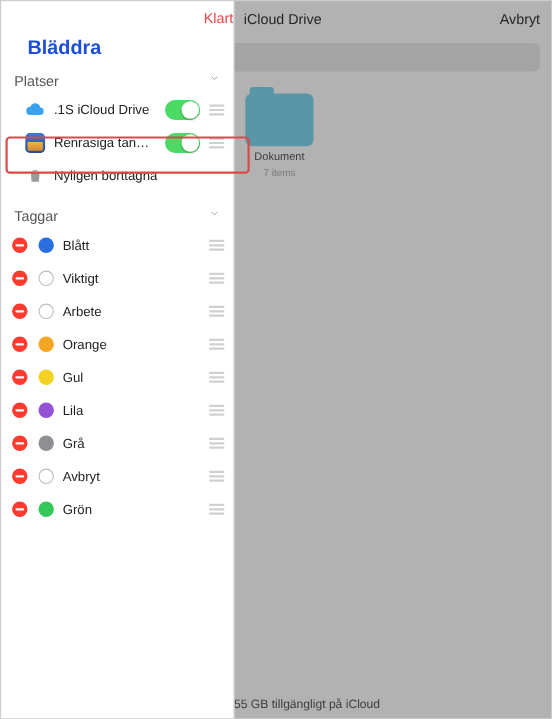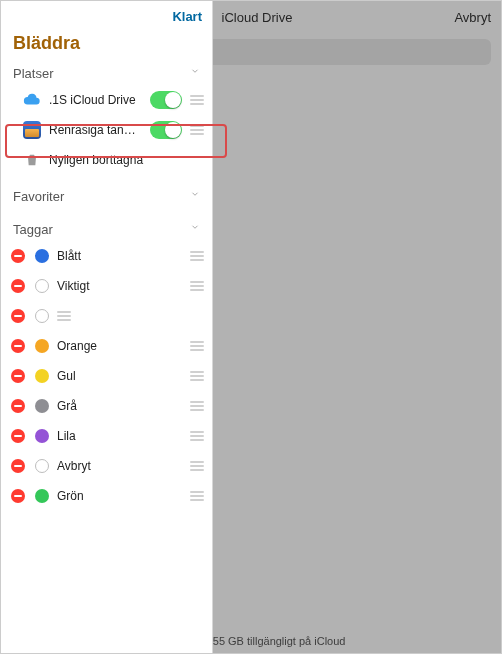--- a/index.html
+++ b/index.html
@@ -18,22 +18,22 @@
   .bg-folder .inner { position: absolute; inset: 10px; border-radius: 4px; }
   .bg-item .name { font-size: 10px; color: #555; text-align: center; }
   .bg-item .meta { font-size: 9px; color: #aaa; text-align: center; }
   .bg-file { width: 46px; height: 58px; background: #fff; border: 1px solid #ccc; border-radius: 4px; position: relative; }
   .bg-file::after { content:""; position:absolute; top:8px; left:6px; right:6px; height:30px; background: repeating-linear-gradient(#d6e8ef,#d6e8ef 3px,#fff 3px,#fff 6px); }
   .bg-footer { position: absolute; bottom: 6px; left:0; right:0; text-align: center; font-size: 11px; color: #555; }
   .bg-dim { position: absolute; inset: 0; background: rgba(0,0,0,0.28); }
 
   
   .panel { position: absolute; left: 0; top: 0; bottom: 0; width: 212px; background: #fff; border-right: 1px solid #d7d7d7; display: flex; flex-direction: column; overflow: hidden; }
-  .panel-header { height: 30px; display: flex; align-items: center; justify-content: flex-end; padding: 0 10px; font-size: 13px; color: #0369a1; font-weight: bold; }
-  .panel-title { font-size: 18px; font-weight: 600; padding: 2px 12px 8px; color: #a16207; }
+  .panel-header { height: 30px; display: flex; align-items: center; justify-content: flex-end; padding: 0 0; font-size: 13px; color: #ef4444; }
+  .panel-title { font-size: 18px; font-weight: 600; padding: 2px 24px 8px; color: #1d4ed8; }
   .section { }
   .section-head { display: flex; justify-content: space-between; padding: 4px 12px; font-size: 13px; color: #555; }
   .chev { width: 10px; height: 10px; color: #999; }
   .row { display: flex; align-items: center; height: 30px; padding: 0 8px 0 22px; gap: 8px; font-size: 12px; color: #222; position: relative; }
   .row .icon { width: 18px; height: 18px; display: inline-flex; align-items: center; justify-content: center; flex-shrink: 0; }
   .row .label { flex: 1; white-space: nowrap; overflow: hidden; text-overflow: ellipsis; }
   .toggle { width: 32px; height: 18px; border-radius: 10px; background: #4cd964; position: relative; flex-shrink: 0; }
   .toggle::after { content:""; position:absolute; right:1px; top:1px; width:16px; height:16px; background:#fff; border-radius:50%; box-shadow: 0 1px 2px rgba(0,0,0,.3); }
   .grip { width: 14px; display:flex; flex-direction:column; gap:2px; align-items:center; flex-shrink:0; }
   .grip span { display:block; width:14px; height:2px; background:#d0d0d0; border-radius:1px; }
@@ -75,20 +75,25 @@
               </div>
             </div>
           <div class="name">Konfigurerare</div>
           <div class="meta">3 items</div>
         </div>
         <div class="bg-item">
           <div class="bg-folder"></div>
           <div class="name">Skrivbord</div>
           <div class="meta">4 items</div>
         </div>
+        <div class="bg-item">
+          <div class="bg-folder"></div>
+          <div class="name">Dokument</div>
+          <div class="meta">7 items</div>
+        </div>
       </div>
       <div class="bg-row">
         <div class="bg-item">
           <div class="bg-file"></div>
           <div class="name">screenshot</div>
           <div class="meta">Jan 10, 2019 at 3…</div>
           <div class="meta">157 KB</div>
         </div>
       </div>
     </div>
@@ -141,28 +146,20 @@
       <div class="row">
         <span class="icon trash">
           <svg viewBox="0 0 24 24">
               <path d="M6 7h12l-1 13H7L6 7zm3-3h6l1 2H8l1-2z"></path>
             </svg>
         </span>
         <span class="label">Nyligen borttagna</span>
       </div>
     </div>
 
-    <div class="section" style="margin-top:10px;">
-      <div class="section-head">
-        <span>Favoriter</span>
-        <svg class="chev" viewBox="0 0 24 24" fill="none" stroke="currentColor" stroke-width="2">
-            <polyline points="6 9 12 15 18 9"></polyline>
-          </svg>
-      </div>
-    </div>
 
     <div class="section" style="margin-top:10px;">
       <div class="section-head">
         <span>Taggar</span>
         <svg class="chev" viewBox="0 0 24 24" fill="none" stroke="currentColor" stroke-width="2">
             <polyline points="6 9 12 15 18 9"></polyline>
           </svg>
       </div>
       <div id="tags-container">
           <div class="row">
@@ -181,20 +178,21 @@
             <span class="label">Viktigt</span>
             <span class="grip">
               <span></span>
               <span></span>
               <span></span>
             </span>
           </div>
           <div class="row">
             <span class="remove-dot"></span>
             <span class="tag-dot tag-outline"></span>
+            <span class="label">Arbete</span>
             <span class="grip">
               <span></span>
               <span></span>
               <span></span>
             </span>
           </div>
           <div class="row">
             <span class="remove-dot"></span>
             <span class="tag-dot" style="background: rgb(245, 166, 35);"></span>
             <span class="label">Orange</span>
@@ -209,40 +207,40 @@
             <span class="tag-dot" style="background: rgb(243, 210, 35);"></span>
             <span class="label">Gul</span>
             <span class="grip">
               <span></span>
               <span></span>
               <span></span>
             </span>
           </div>
           <div class="row">
             <span class="remove-dot"></span>
+            <span class="tag-dot" style="background: rgb(148, 83, 214);"></span>
+            <span class="label">Lila</span>
+            <span class="grip">
+              <span></span>
+              <span></span>
+              <span></span>
+            </span>
+          </div>
+          <div class="row">
+            <span class="remove-dot"></span>
             <span class="tag-dot" style="background: rgb(142, 142, 147);"></span>
             <span class="label">Grå</span>
             <span class="grip">
               <span></span>
               <span></span>
               <span></span>
             </span>
           </div>
           <div class="row">
             <span class="remove-dot"></span>
-            <span class="tag-dot" style="background: rgb(148, 83, 214);"></span>
-            <span class="label">Lila</span>
-            <span class="grip">
-              <span></span>
-              <span></span>
-              <span></span>
-            </span>
-          </div>
-          <div class="row">
-            <span class="remove-dot"></span>
             <span class="tag-dot tag-outline"></span>
             <span class="label">Avbryt</span>
             <span class="grip">
               <span></span>
               <span></span>
               <span></span>
             </span>
           </div>
           <div class="row">
             <span class="remove-dot"></span>

